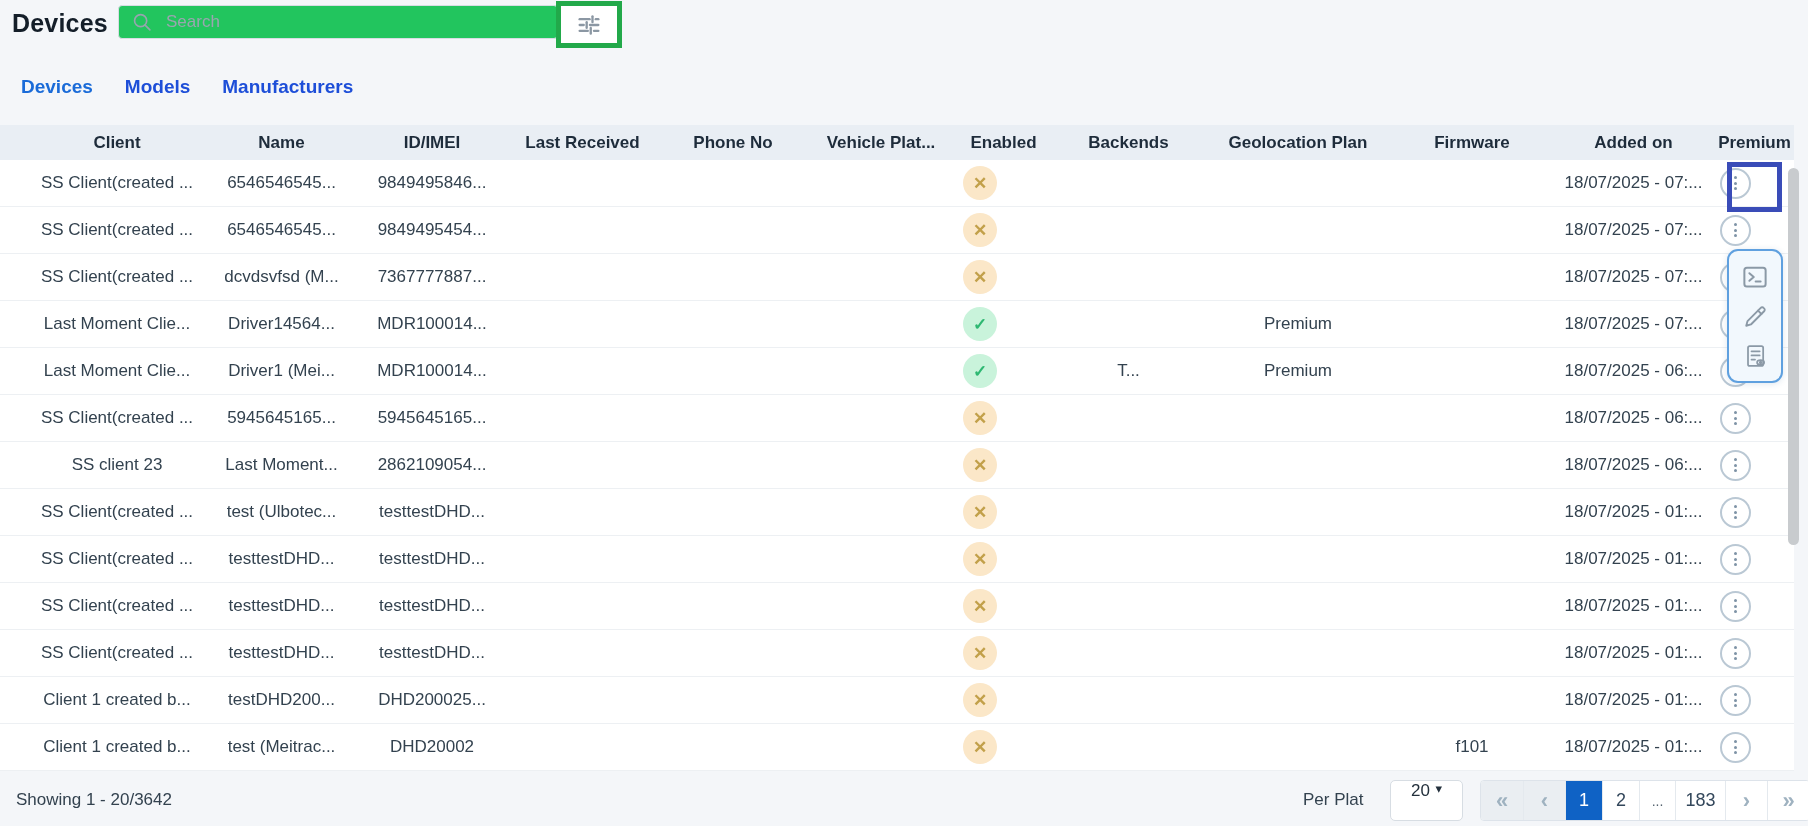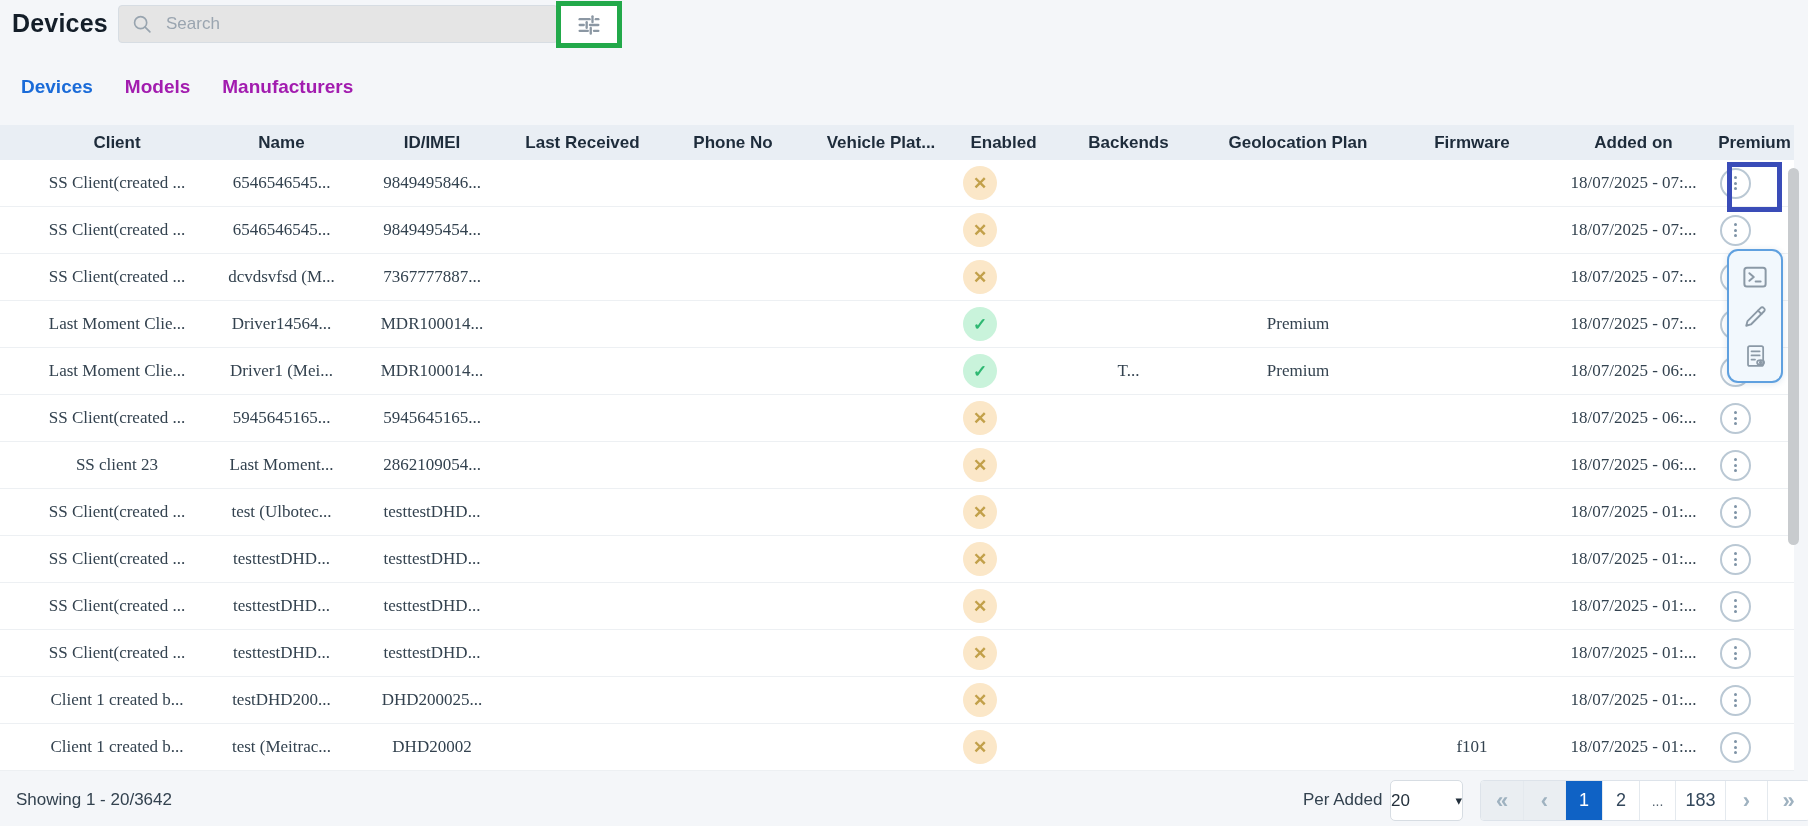--- a/index.html
+++ b/index.html
@@ -11,62 +11,62 @@
     color:#33424f;
   }
   .app { position:relative; width:1808px; height:826px; }
 
   
   .page-title {
     position:absolute; left:12px; top:9px; margin:0;
     font-size:25px; font-weight:700; color:#141e29; letter-spacing:.2px;
   }
   .searchbar {
-    position:absolute; left:118px; top:5px; width:440px; height:38px;
-    background:#e5e5e5; border:1px solid #d7dde3; border-radius:4px;
-    display:flex; align-items:center; padding:8px 12px;
+    position:absolute; left:118px; top:5px; width:440px; height:26px;
+    background:#22c55e; border:1px solid #d7dde3; border-radius:4px;
+    display:flex; align-items:center; padding:16px 12px;
   }
   .searchbar input {
     border:none; outline:none; background:transparent; flex:1;
     margin-left:11px; font-size:17px; color:#2f3b46;
     font-family:"Liberation Sans", sans-serif;
   }
   .searchbar input::placeholder { color:#9aa5b0; }
 
   .green-box {
     position:absolute; left:556px; top:1px; width:66px; height:47px;
     border:5px solid #22a94a; background:#fff;
     display:flex; align-items:center; justify-content:center;
   }
   .filter-btn {
     width:100%; height:100%; background:#fff; border:none; cursor:pointer;
     display:flex; align-items:center; justify-content:center; padding:0;
   }
 
   
   .tabs { position:absolute; left:21px; top:76px; display:flex; gap:32px; }
-  .tab { font-size:19px; font-weight:700; color:#a21caf; cursor:pointer; }
+  .tab { font-size:19px; font-weight:700; color:#1d4ed8; cursor:pointer; }
   .tab.active { color:#1a6bd8; }
 
   
   .table {
     position:absolute; left:0; top:125px; width:1794px; background:#f97316;text-align:center;
   }
   .thead, .trow {
     display:grid;
     grid-template-columns:206px 151px 150px 151px 150px 146px 99px 151px 188px 160px 163px 1fr;
     align-items:center;
   }
   .thead {
     height:35px; background:#e9eef4;
     font-size:17px; font-weight:700; color:#1e2c3b;
   }
   .trow {
     height:47px; background:#fff; border-bottom:1px solid #edf0f3;
-    font-size:17px; color:#33424f;font-family:Liberation Serif, serif;
+    font-size:17px; color:#33424f;
   }
   .c { white-space:nowrap; overflow:hidden; }
   .c-first { padding-left:28px; }
 
   .status {
     width:34px; height:34px; border-radius:50%; margin-left:9px;
     display:flex; align-items:center; justify-content:center;
     font-size:17px; font-weight:700;
   }
   .status.off { background:#fbe7c8; color:#c2a04a; }
@@ -102,22 +102,22 @@
     background:#c8cbce; border-radius:6px; z-index:4; cursor:grab;
   }
 
   
   .footer { position:absolute; left:0; top:775px; width:1808px; height:51px;text-decoration:underline; }
   .showing { position:absolute; left:16px; top:15px; font-size:17px; color:#33424f; }
   .perpage-label { position:absolute; left:1303px; top:15px; font-size:17px; color:#33424f; }
   .perpage {
     position:absolute; left:1390px; top:5px; width:73px; height:41px;
     background:#fff; border:1px solid #d7dde3; border-radius:5px;
-    display:flex; align-items:center; justify-content:space-between;
-    padding:0 0; font-size:17px; color:#23303c; cursor:pointer;
+    display:flex; align-items:flex-start; justify-content:space-between;
+    padding:0 20px; font-size:17px; color:#23303c; cursor:pointer;
   }
   .perpage .chev { font-size:13px; color:#23303c; }
   .pager {
     position:absolute; left:1480px; top:5px; height:41px;
     display:flex; background:#fff; border:1px solid #dde3ea; border-radius:4px; overflow:hidden;
   }
   .pg {
     height:100%; display:flex; align-items:center; justify-content:center;
     font-size:18px; color:#33475b; border-left:1px solid #e4e9ee; cursor:pointer;
     background:#fff; min-width:37px; padding:0 2px;
@@ -496,21 +496,21 @@
         <ellipse cx="16.8" cy="17.6" rx="3" ry="2"></ellipse>
         <circle cx="16.8" cy="17.6" r="0.7" fill="#8b99a6"></circle>
       </svg>
     </button>
   </div>
 
   <div class="scrollbar-thumb"></div>
 
   <div class="footer">
     <div class="showing">Showing 1 - 20/3642</div>
-    <div class="perpage-label">Per Added</div>
+    <div class="perpage-label">Per Plat</div>
     <div class="perpage">
       <span>20</span>
       <span class="chev">▾</span>
     </div>
     <div class="pager">
         <div class="pg muted">«</div>
         <div class="pg muted">‹</div>
         <div class="pg active">1</div>
         <div class="pg">2</div>
         <div class="pg ellipsis">...</div>

